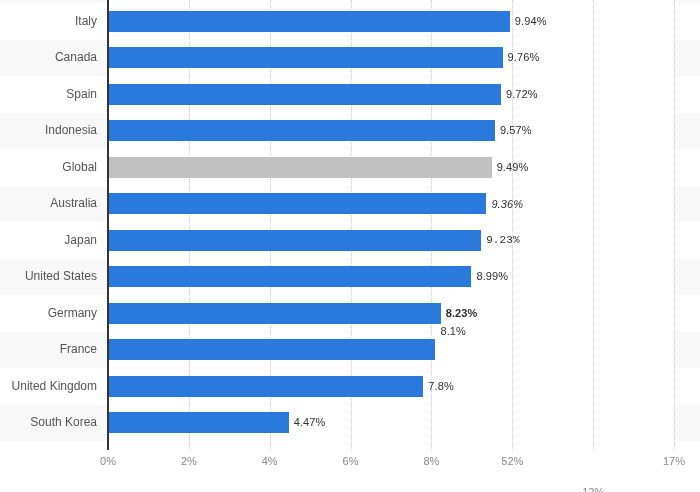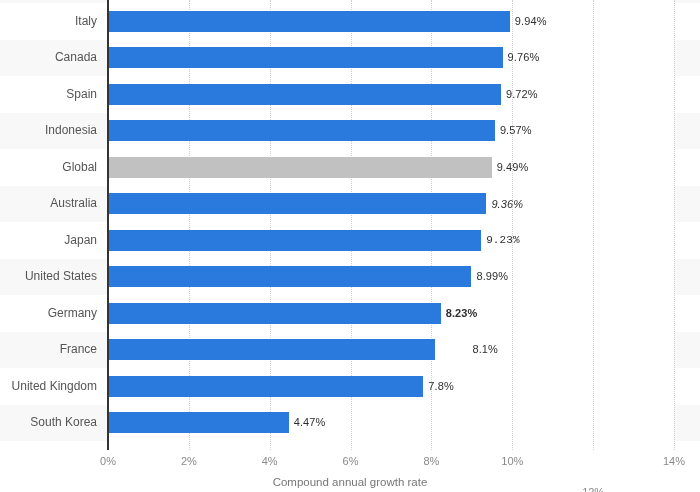--- a/index.html
+++ b/index.html
@@ -169,31 +169,30 @@
   <div id="value-labels">
       <div class="bar-value" style="left: 514.86px; top: 10.75px;">9.94%</div>
       <div class="bar-value" style="left: 507.583px; top: 47.25px;">9.76%</div>
       <div class="bar-value" style="left: 505.966px; top: 83.75px;">9.72%</div>
       <div class="bar-value" style="left: 499.901px; top: 120.25px;">9.57%</div>
       <div class="bar-value" style="left: 496.667px; top: 156.75px;">9.49%</div>
       <div class="bar-value" style="left: 491.411px; top: 194px; font-style: italic;">9.36%</div>
       <div class="bar-value" style="left: 486.156px; top: 229.75px; font-family: Liberation Mono, monospace;">9.23%</div>
       <div class="bar-value" style="left: 476.453px; top: 266.25px;">8.99%</div>
       <div class="bar-value" style="left: 445.727px; top: 302.75px; font-weight: bold;">8.23%</div>
-      <div class="bar-value" style="left: 440.471px; top: 339px; margin-left: 32px;">8.1%</div>
+      <div class="bar-value" style="left: 440.471px; top: 321px;">8.1%</div>
       <div class="bar-value" style="left: 428.343px; top: 375.75px;">7.8%</div>
       <div class="bar-value" style="left: 293.716px; top: 412.25px;">4.47%</div>
     </div>
 
   <div id="x-ticks">
       <div class="tick-label" style="left: 108px;">0%</div>
       <div class="tick-label" style="left: 188.857px;">2%</div>
       <div class="tick-label" style="left: 269.714px;">4%</div>
       <div class="tick-label" style="left: 350.571px;">6%</div>
       <div class="tick-label" style="left: 431.429px;">8%</div>
-      <div class="tick-label" style="left: 512.286px;">10%</div>
+      <div class="tick-label" style="left: 512.286px;">52%</div>
       <div class="tick-label" style="left: 593.143px; margin-top: 31px;">12%</div>
-      <div class="tick-label" style="left: 674px;">14%</div>
+      <div class="tick-label" style="left: 674px;">17%</div>
     </div>
 
-  <div id="x-axis-title">Compound annual growth rate</div>
 
 </div>
 
 </body></html>

